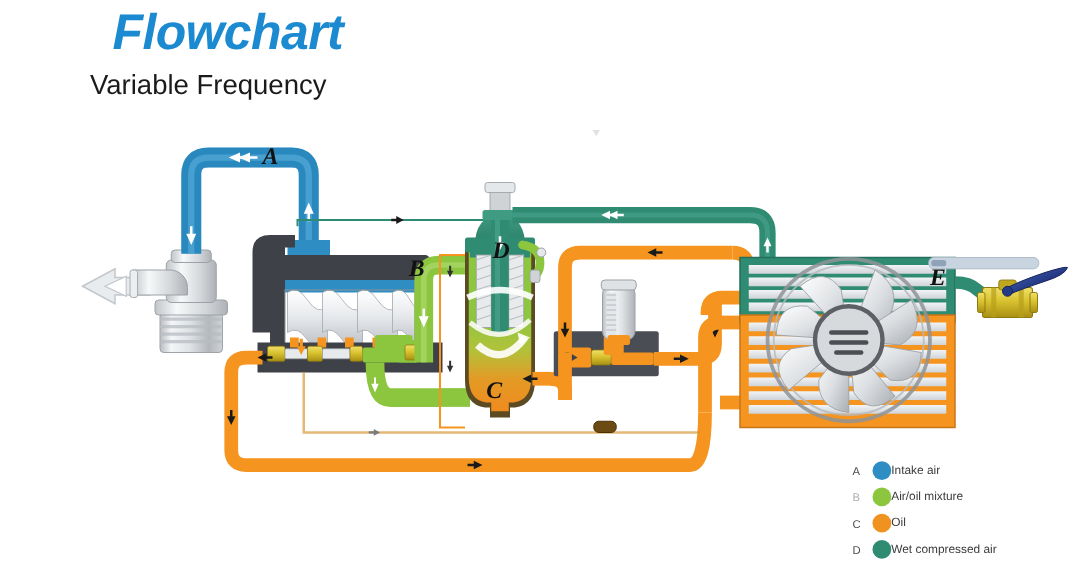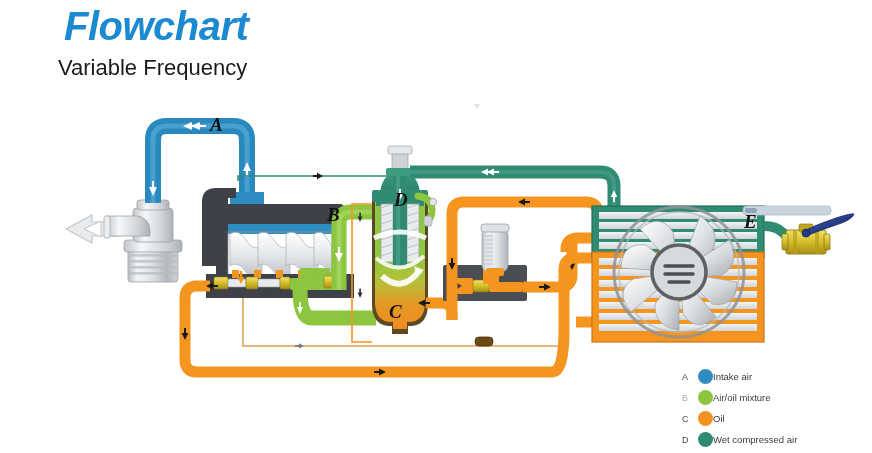--- a/index.html
+++ b/index.html
@@ -14,33 +14,33 @@
   }
   #page {
     position: relative;
     width: 872px;
     height: 453px;
     background: #ffffff;
     overflow: hidden;
   }
   #title {
     position: absolute;
-    left: 64px;
+    left: 90px;
     top: 6px;
     font-size: 40px;
     font-weight: bold;
     font-style: italic;
     color: #1b8ad0;
     letter-spacing: -0.5px;
     line-height: 1;
     white-space: nowrap;
   }
   #subtitle {
     position: absolute;
-    left: 58px;
+    left: 72px;
     top: 57px;
     font-size: 22px;
     font-weight: normal;
     color: #1a1a1a;
     line-height: 1;
     white-space: nowrap;
   }
   #diagram {
     position: absolute;
     left: 0;

